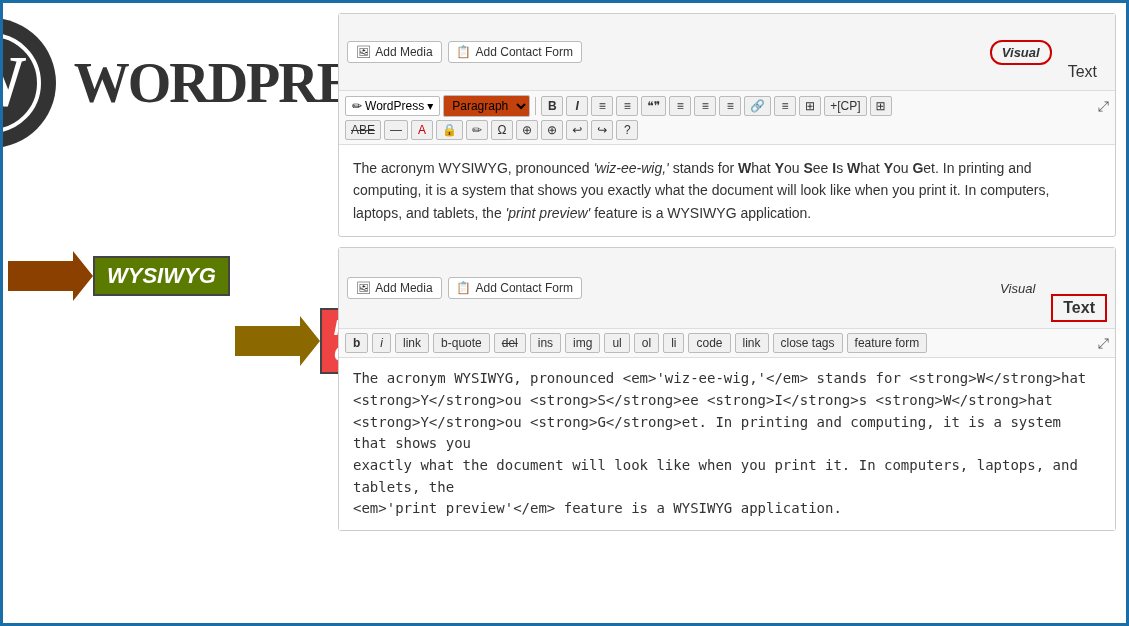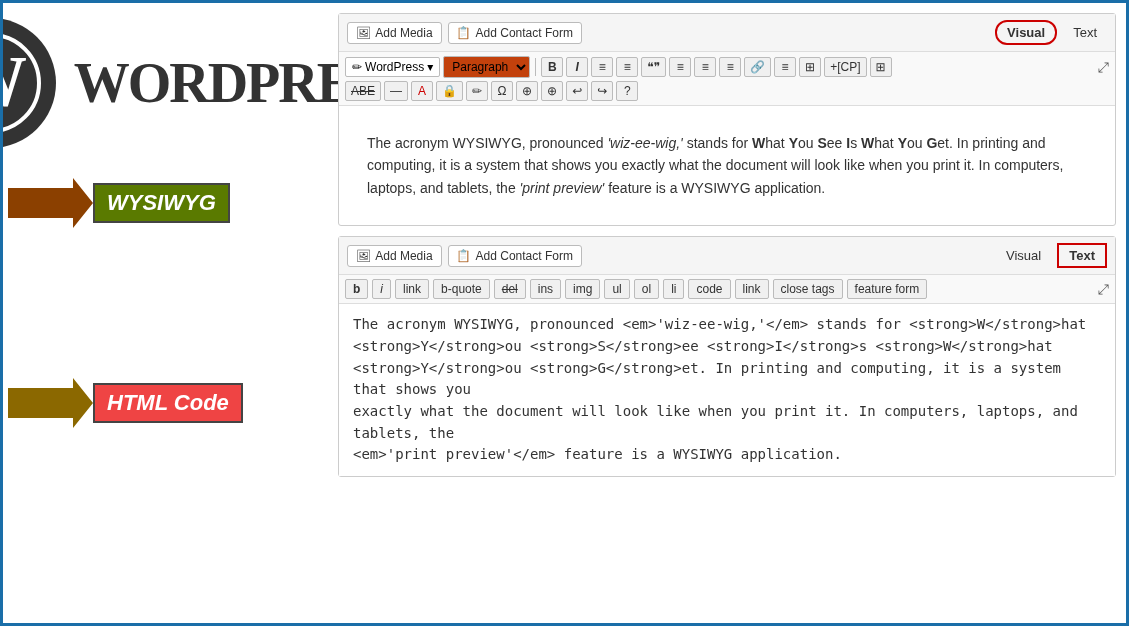--- a/index.html
+++ b/index.html
@@ -99,33 +99,35 @@
     .topbar-spacer {
       flex: 1;
     }
 
     .tab-visual {
       padding: 3px 10px;
       font-size: 13px;
       cursor: pointer;
       color: #333;
       border-radius: 12px;
+      font-style: italic;
     }
 
     .tab-visual.active {
       border: 2px solid #cc0000;
       color: #333;
       font-weight: bold;
     }
 
     .tab-text {
       padding: 3px 10px;
-      font-size: 13px;
-      cursor: pointer;
-      color: #333;
+      font-size: 16px;
+      cursor: pointer;
+      color: #333;
+      margin-top: 40px;
     }
 
     .tab-text.active {
       border: 2px solid #cc0000;
       color: #333;
       font-weight: bold;
     }
 
     
     .editor-toolbar {
@@ -189,21 +191,21 @@
     
     .editor-content {
       padding: 12px 14px;
       font-size: 14px;
       line-height: 1.6;
       color: #333;
       min-height: 80px;
     }
 
     .editor-content p {
-      margin: 14px;
+      margin: 0;
     }
 
     
     .html-toolbar {
       padding: 4px 6px;
       border-bottom: 1px solid #ddd;
       background: #f9f9f9;
       display: flex;
       flex-direction: row;
       align-items: center;
@@ -242,21 +244,21 @@
       display: flex;
       flex-direction: row;
       align-items: center;
       justify-content: center;
       width: 100%;
       padding: 5px 0 0 0;
     }
 
     .labels-row {
       display: flex;
-      flex-direction: column;
+      flex-direction: row;
       gap: 0;
       width: 100%;
       margin-top: 30px;
     }
 
     .arrow-row {
       display: flex;
       flex-direction: row;
       align-items: center;
       margin-bottom: 20px;

